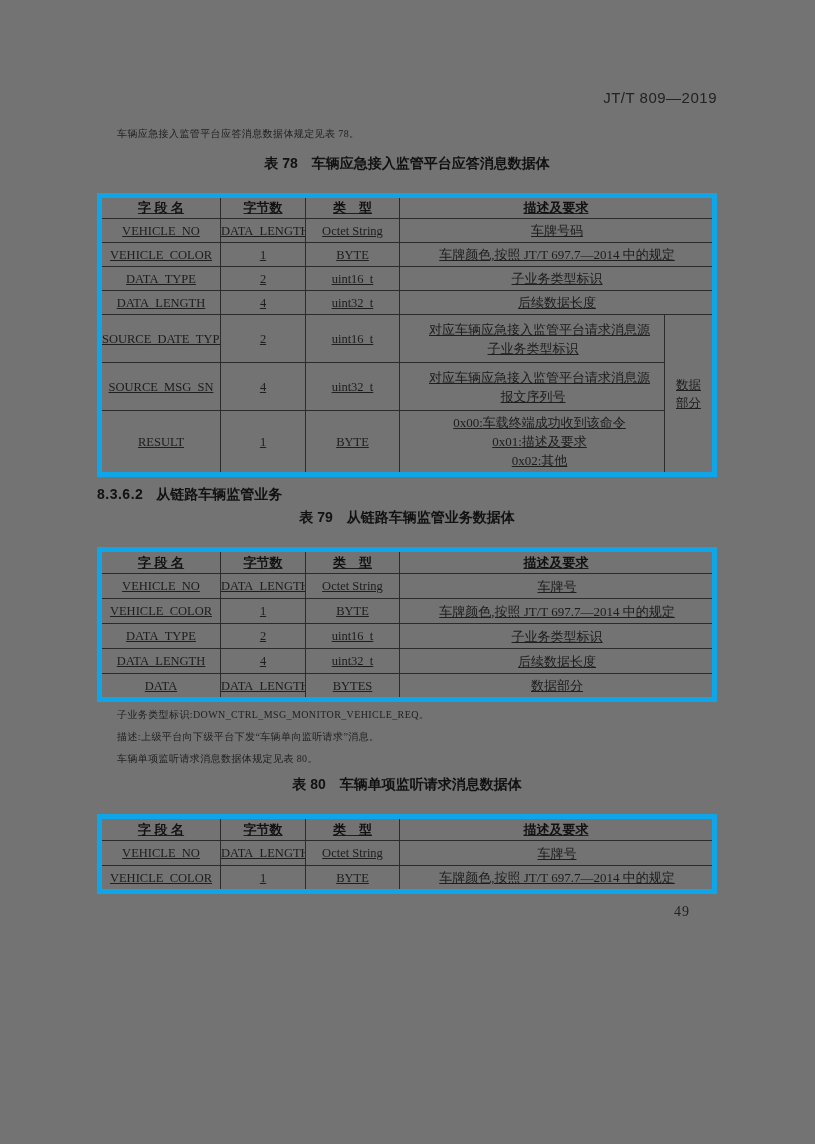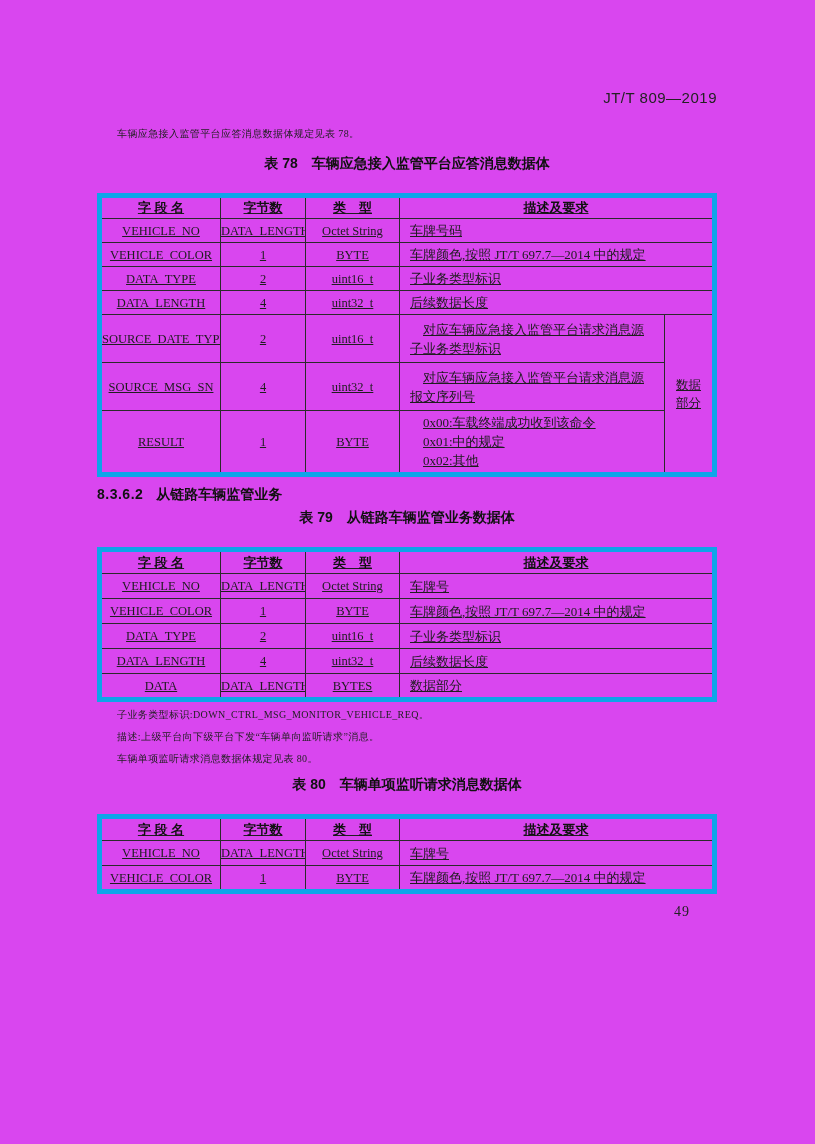--- a/index.html
+++ b/index.html
@@ -1,21 +1,21 @@
 <!DOCTYPE html>
 <html><head>
 <meta charset="utf-8">
 <style>
   * { margin: 0; padding: 0; box-sizing: border-box; }
   html, body { background: #ffffff; }
   .page {
     position: relative;
     width: 815px;
     height: 1144px;
-    background: #d946ef;
+    background: #737373;
     color: #1f1f1f;
     font-family: "Liberation Serif", "DejaVu Serif", serif;
     overflow: hidden;
   }
   .content { width: 620px; margin: 0 auto 0 97px; }
 
   .std-ref {
     margin-top: 90px;
     text-align: right;
     font-family: "Liberation Sans", "DejaVu Sans", sans-serif;
@@ -61,21 +61,21 @@
     color: #1c1c1c;
     overflow: hidden;
   }
   table.dtable th {
     font-family: "Liberation Sans", "DejaVu Sans", sans-serif;
     font-weight: bold;
     font-size: 13px;
     color: #111;
   }
   table.dtable td.desc {
-    text-align: left;
+    text-align: center;
     padding: 2px 8px 2px 10px;
     font-size: 13px;
     line-height: 19px;
   }
   table.dtable td.indent { text-indent: 1em; }
   table.dtable td.desc .enum-line { padding-left: 1em; }
   td.group-label {
     padding: 0 11px;
     font-size: 13px;
     line-height: 20px;
@@ -175,21 +175,21 @@
         <td>4</td>
         <td>uint32_t</td>
         <td class="desc indent">对应车辆应急接入监管平台请求消息源报文序列号</td>
       </tr>
       <tr style="height:61px">
         <td>RESULT</td>
         <td>1</td>
         <td>BYTE</td>
         <td class="desc">
           <div class="enum-line">0x00:车载终端成功收到该命令</div>
-          <div class="enum-line">0x01:中的规定</div>
+          <div class="enum-line">0x01:描述及要求</div>
           <div class="enum-line">0x02:其他</div>
         </td>
       </tr>
     </tbody>
       </table>
 
     <div class="sec-heading h8362">
       <span class="sec-num">8.3.6.2</span><span>从链路车辆监管业务</span>
     </div>
 

